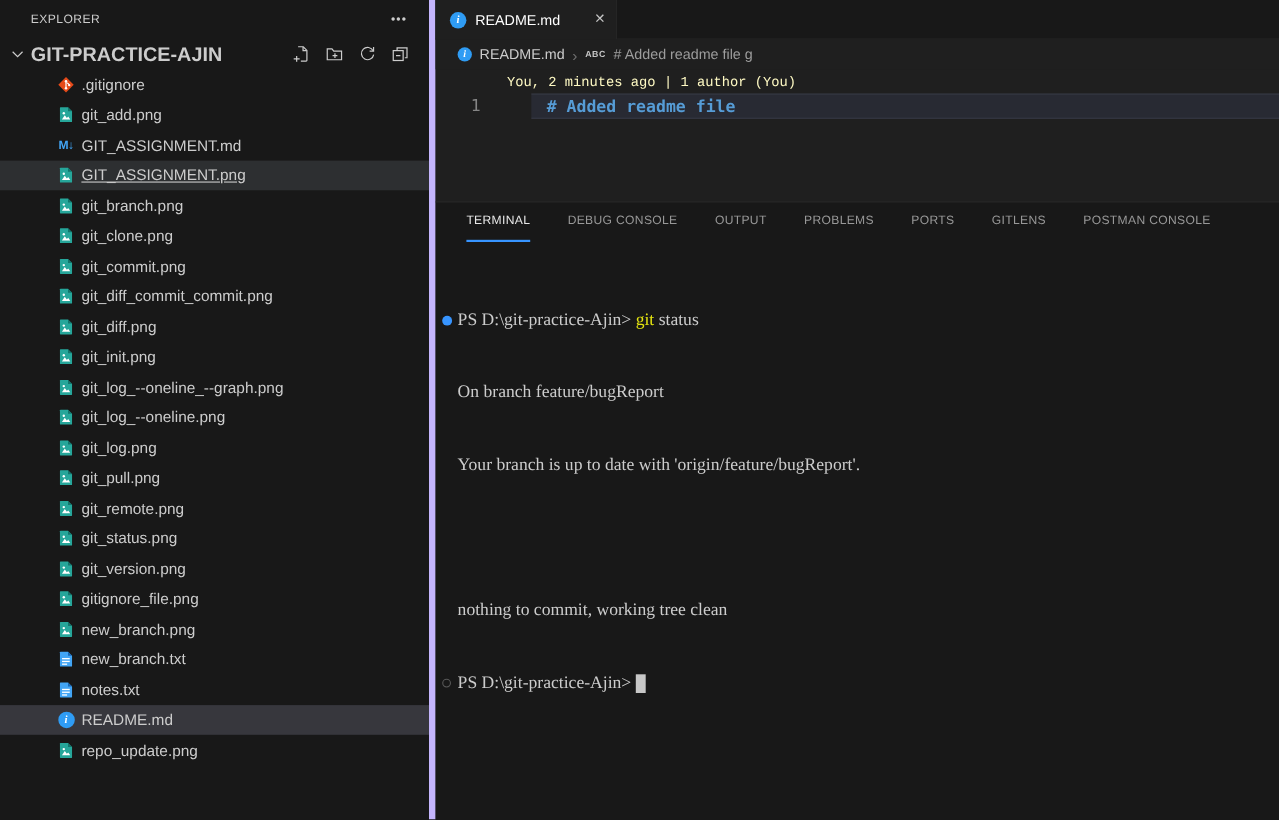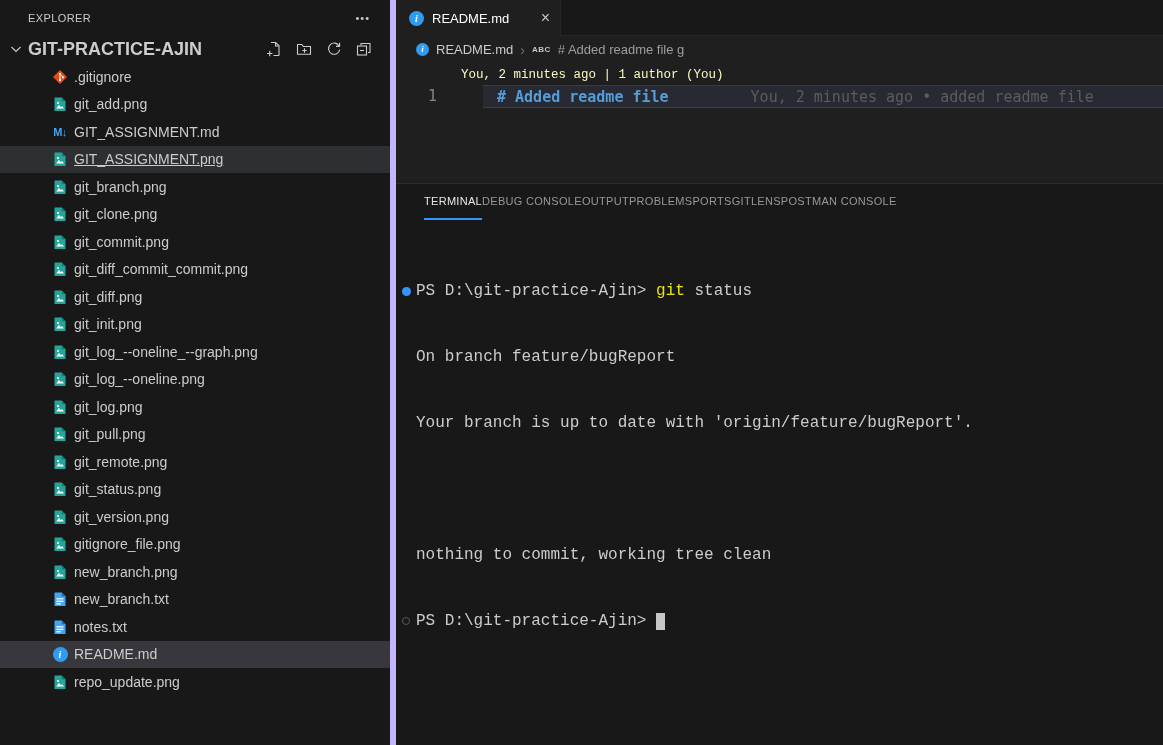--- a/index.html
+++ b/index.html
@@ -85,30 +85,30 @@
   .line-band {
     flex: 1; margin-left: 22px; background: #282a33;
     border-top: 1px solid rgba(160,170,205,0.14); border-bottom: 1px solid rgba(160,170,205,0.14);
     display: flex; align-items: center; padding-left: 14px; white-space: pre;
   }
   .code-text { color: #569cd6; font-weight: 700; font-size: 15px; }
   .inline-blame { color: #5c5c5c; font-size: 15px; margin-left: 82px; white-space: pre; }
 
   
   .panel { flex: 1; background: #181818; border-top: 1px solid #2b2b2b; display: flex; flex-direction: column; }
-  .panel-tabs { height: 36px; display: flex; align-items: stretch; padding-left: 28px; }
+  .panel-tabs { height: 36px; display: flex; align-items: stretch; padding-left: 28px; gap: 34px; }
   .panel-tab {
     font-size: 11px; letter-spacing: 0.3px; color: #989898; cursor: pointer;
     display: flex; align-items: center; border-bottom: 2px solid transparent; padding-bottom: 0;
   }
   .panel-tab.active { color: #e7e7e7; border-bottom-color: #3794ff; }
 
   .terminal {
     flex: 1; padding: 16px 12px 0 6px;
-    font-family: Liberation Mono, monospace; font-size: 16px; line-height: 22px;
+    font-family: Liberation Serif, serif; font-size: 16px; line-height: 22px;
     color: #cccccc; white-space: pre; text-align: right;
   }
   .term-line { height: 22px; display: flex; align-items: center; }
   .term-deco { width: 14px; flex: 0 0 14px; display: inline-flex; align-items: center; justify-content: flex-start; }
   .deco-dot { width: 9px; height: 9px; border-radius: 50%; }
   .deco-dot.filled { background: #3794ff; }
   .deco-dot.outline { width: 8px; height: 8px; border: 1.5px solid #585858; background: transparent; }
   .t-yellow { color: #e5e510; }
   .cursor-block { display: inline-block; width: 9px; height: 17px; background: #c7c7c7; vertical-align: middle; }
 
@@ -442,21 +442,21 @@
         <span class="bc-file">README.md</span>
         <span class="bc-sep">›</span>
         <span class="abc-glyph">ABC</span>
         <span class="bc-symbol"># Added readme file g</span>
       </div>
 
       <div class="editor-body">
         <div class="codelens">You, 2 minutes ago | 1 author (You)</div>
         <div class="code-row">
           <span class="gutter">1</span>
-          <span class="line-band"><span class="code-text"># Added readme file</span><span class="inline-blame">You, 2 minutes ago • added readme file</span></span>
+          <span class="line-band"><span class="code-text"># Added readme file</span></span>
         </div>
       </div>
     </section>
 
     <section class="panel">
       <div class="panel-tabs">
         <span class="panel-tab active">TERMINAL</span>
         <span class="panel-tab">DEBUG CONSOLE</span>
         <span class="panel-tab">OUTPUT</span>
         <span class="panel-tab">PROBLEMS</span>

